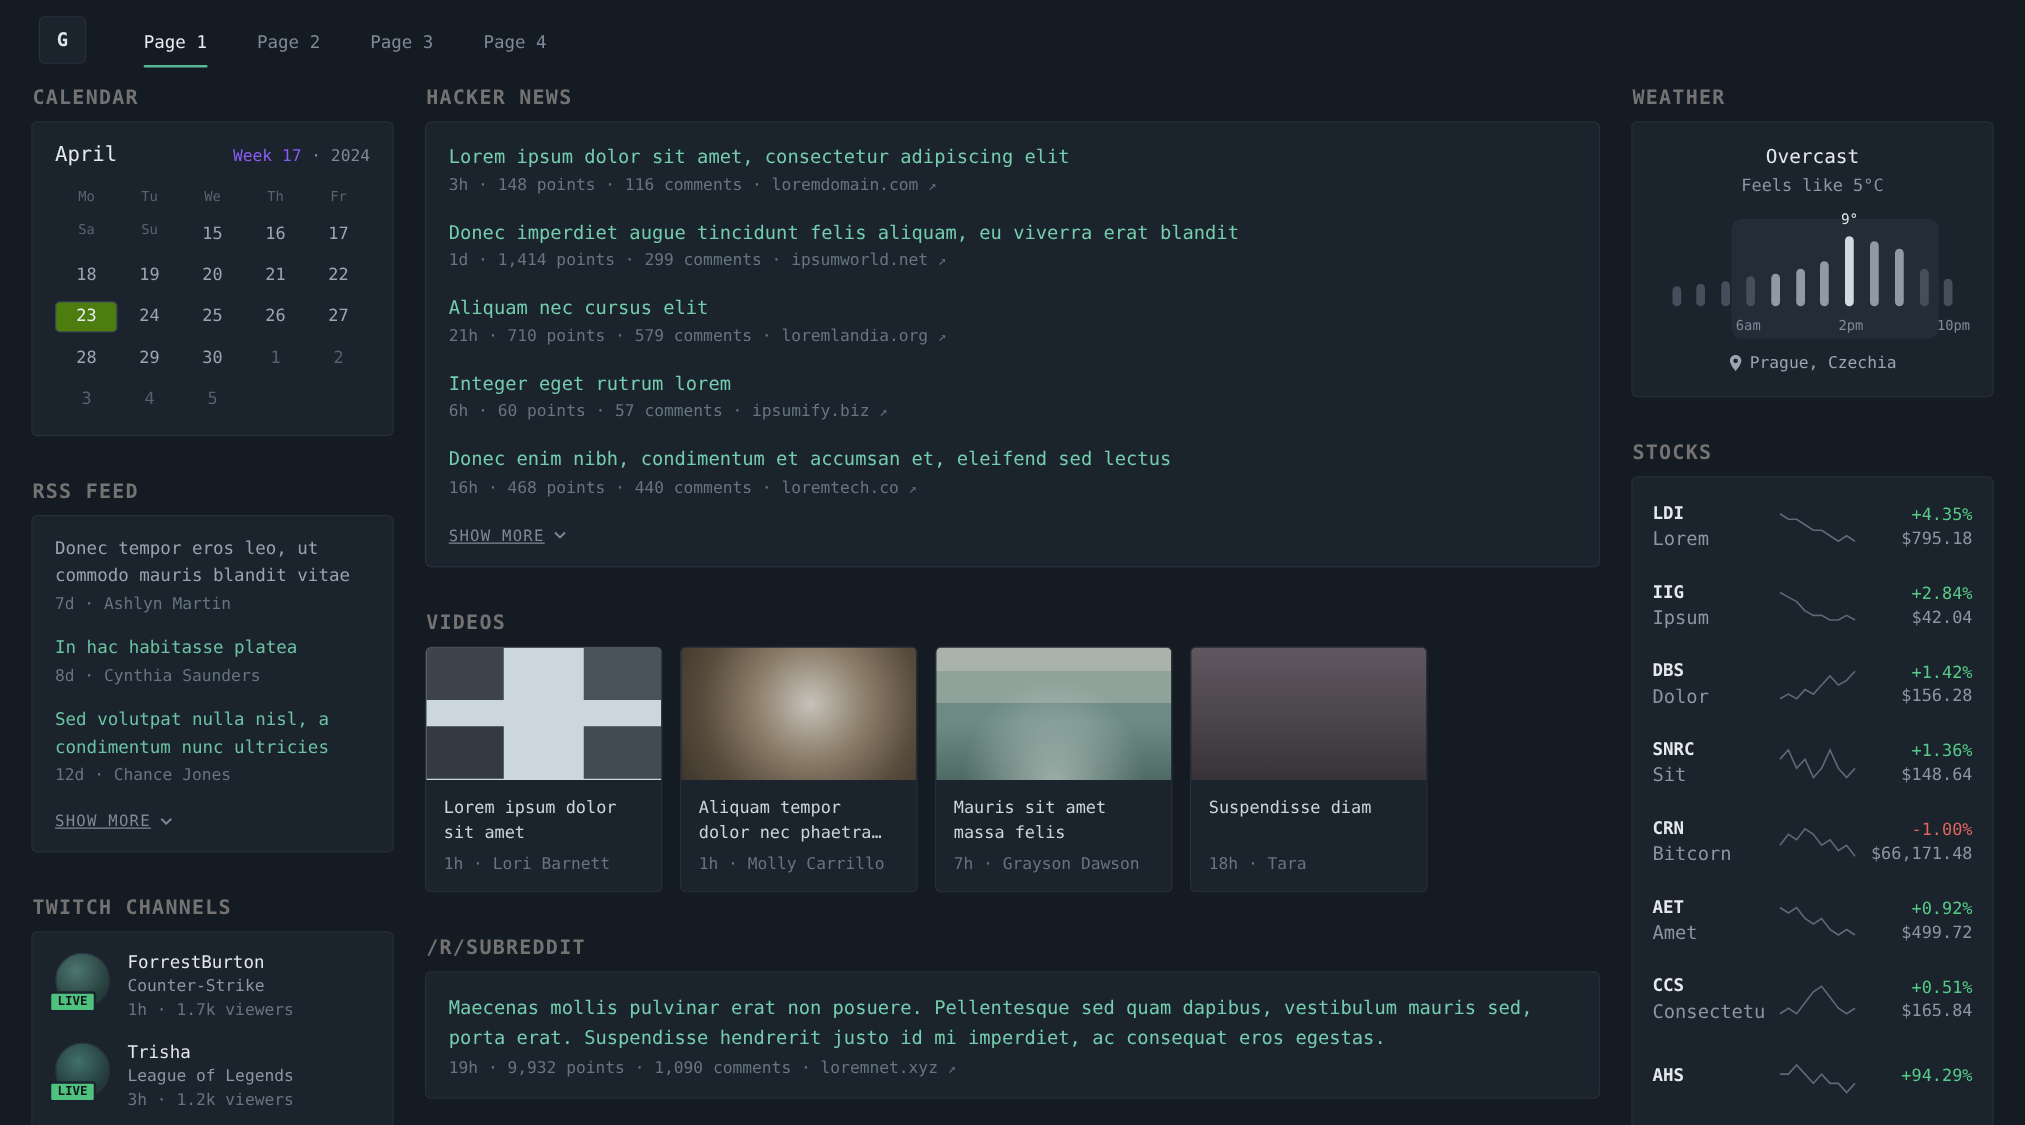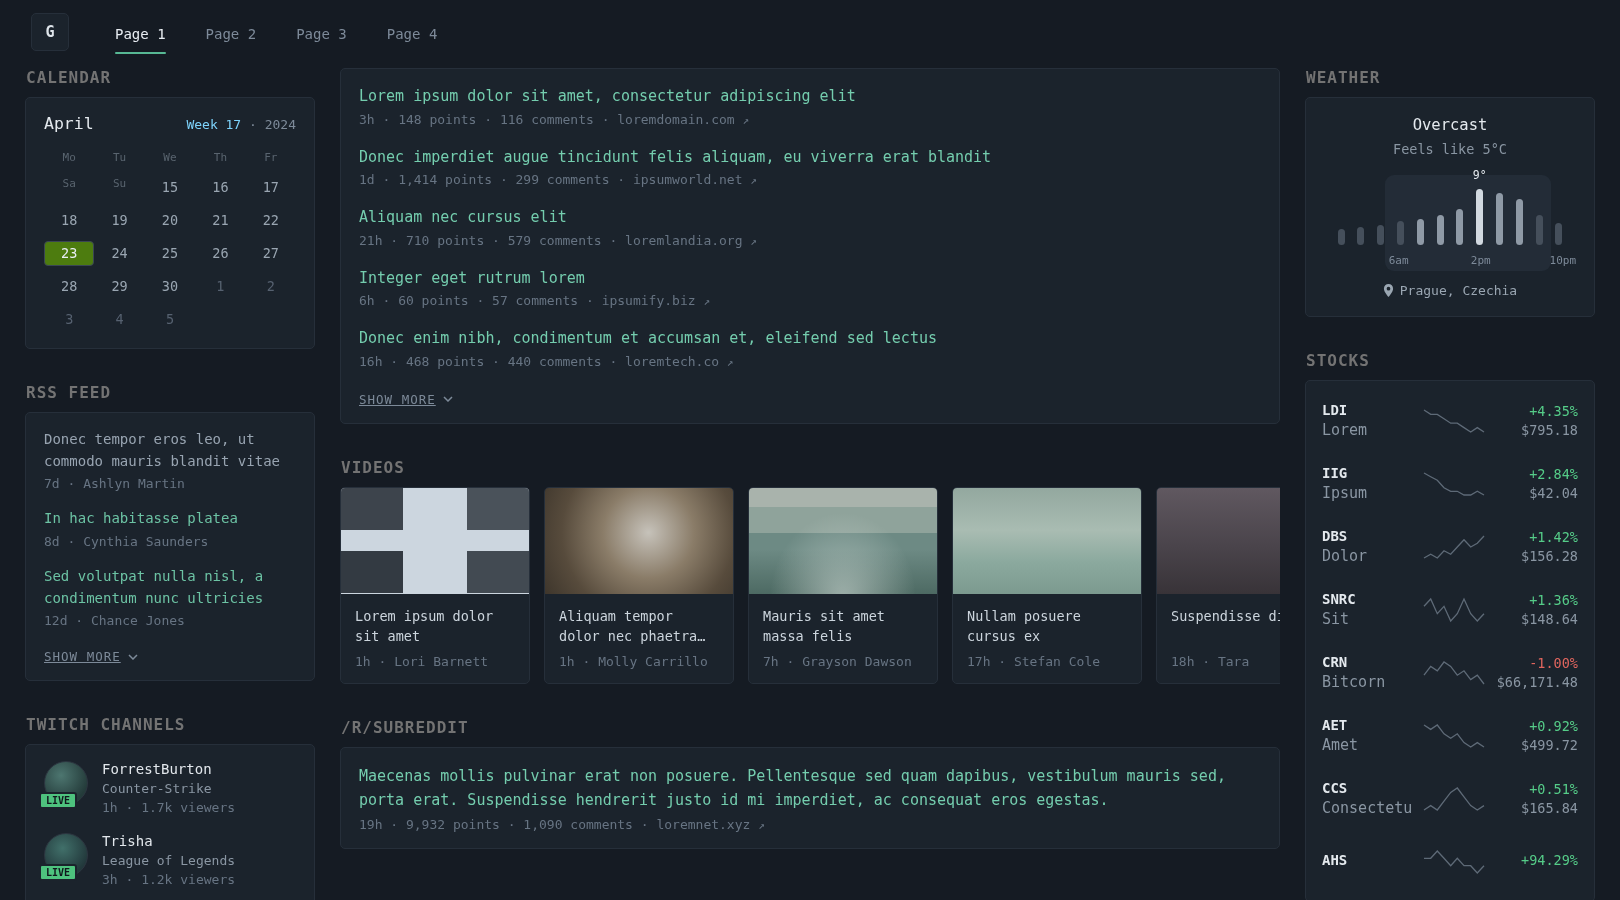--- a/index.html
+++ b/index.html
@@ -51,21 +51,21 @@
   .arrow { font-size:11px; color:#677483; }
   .show-more {
     color:#7d8a99; font-size:12.5px; letter-spacing:1px; cursor:pointer;
     display:inline-flex; align-items:center; gap:7px; margin-top:4px;text-decoration:underline;
   }
 
   
   .cal-head { display:flex; justify-content:space-between; align-items:baseline;text-align:center; }
   .cal-month { font-size:16.5px; color:#e4e9ee; }
   .cal-week-wrap { font-size:13px; }
-  .cal-week { color:#7dd3fc; }
+  .cal-week { color:#8b5cf6; }
   .cal-sep, .cal-year { color:#7d8a99; }
   .cal-grid {
     display:grid; grid-template-columns:repeat(5,1fr);
     row-gap:8px; margin-top:16px; text-align:center;
   }
   .cal-dow { color:#59646f; font-size:11px; line-height:18px; }
   .cal-day { color:#9aa6b2; font-size:13.5px; height:25px; line-height:25px; }
   .cal-day.muted { color:#566170; }
   .cal-day.selected {
     background:#4d7c0f; border:1px solid #3a4654; border-radius:4px;
@@ -289,20 +289,21 @@
             </div>
           </div>
         </div>
       </section>
 
     </div>
 
     <div class="col-mid">
 
       <section>
+        <h2 class="section-label">HACKER NEWS</h2>
         <div class="card">
 
           <div class="hn-item">
             <div class="hn-title">Lorem ipsum dolor sit amet, consectetur adipiscing elit</div>
             <div class="hn-meta meta">
               <span>3h · 148 points · 116 comments · </span><span class="domain">loremdomain.com</span> <span class="arrow">↗</span>
             </div>
           </div>
 
           <div class="hn-item">
@@ -363,27 +364,20 @@
           </div>
 
           <div class="video-card">
             <div class="thumb thumb-3"></div>
             <div class="video-body">
               <div class="video-title">Mauris sit amet massa felis</div>
               <div class="video-meta meta">7h · Grayson Dawson</div>
             </div>
           </div>
 
-          <div class="video-card">
-            <div class="thumb thumb-4"></div>
-            <div class="video-body">
-              <div class="video-title">Nullam posuere cursus ex</div>
-              <div class="video-meta meta">17h · Stefan Cole</div>
-            </div>
-          </div>
 
           <div class="video-card">
             <div class="thumb thumb-5"></div>
             <div class="video-body">
               <div class="video-title">Suspendisse diam</div>
               <div class="video-meta meta">18h · Tara</div>
             </div>
           </div>
 
         </div>

